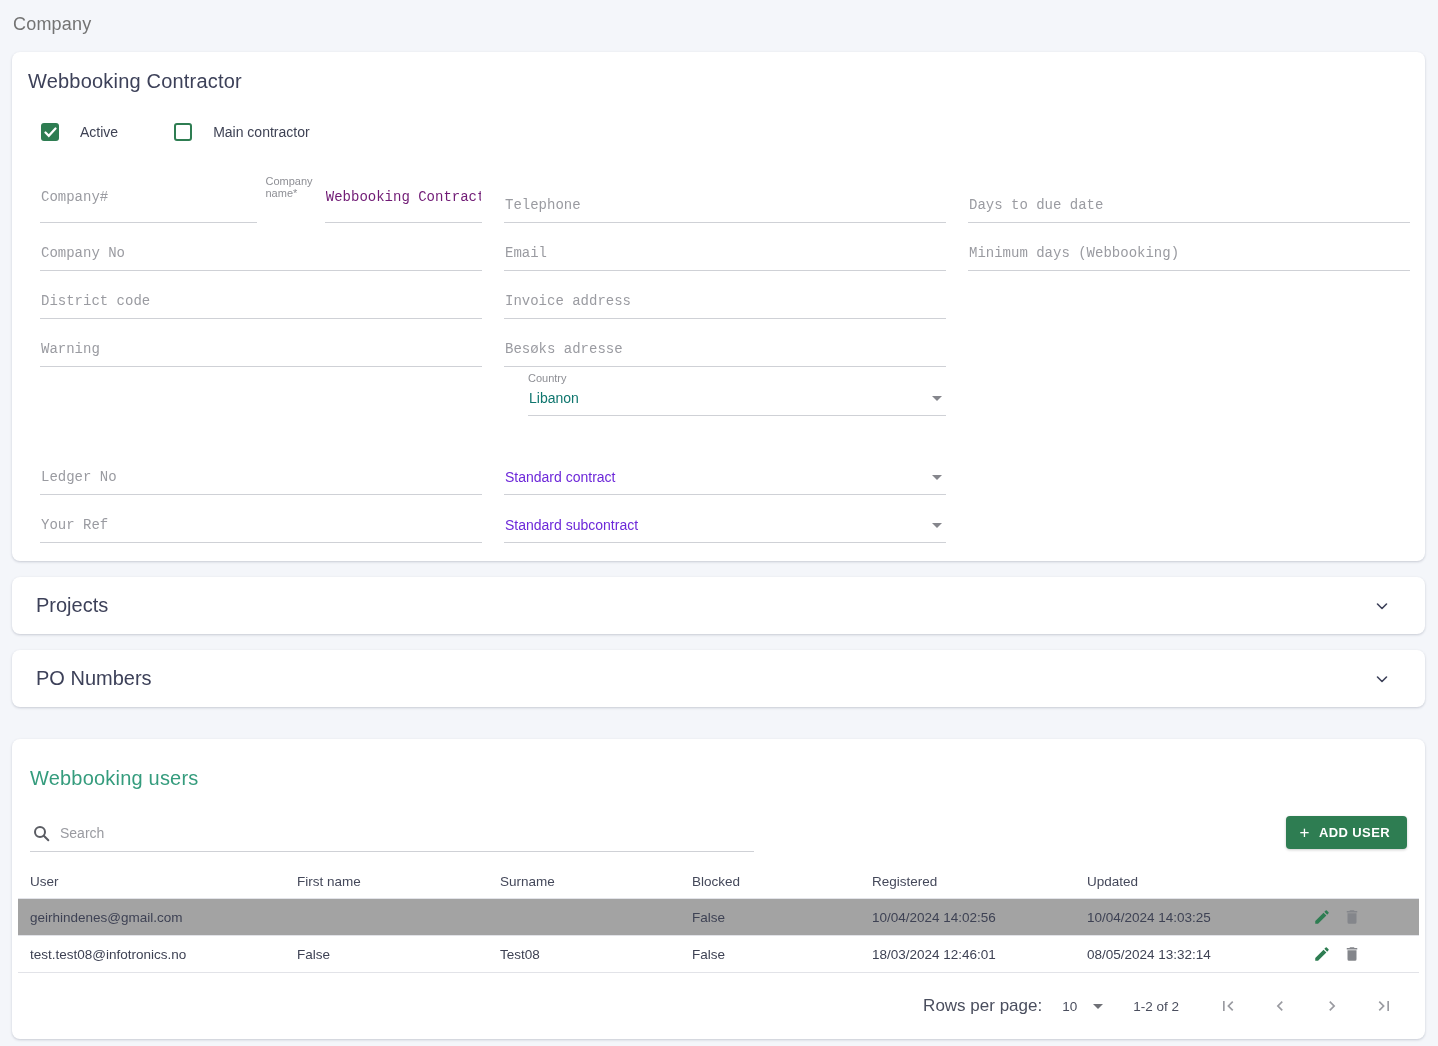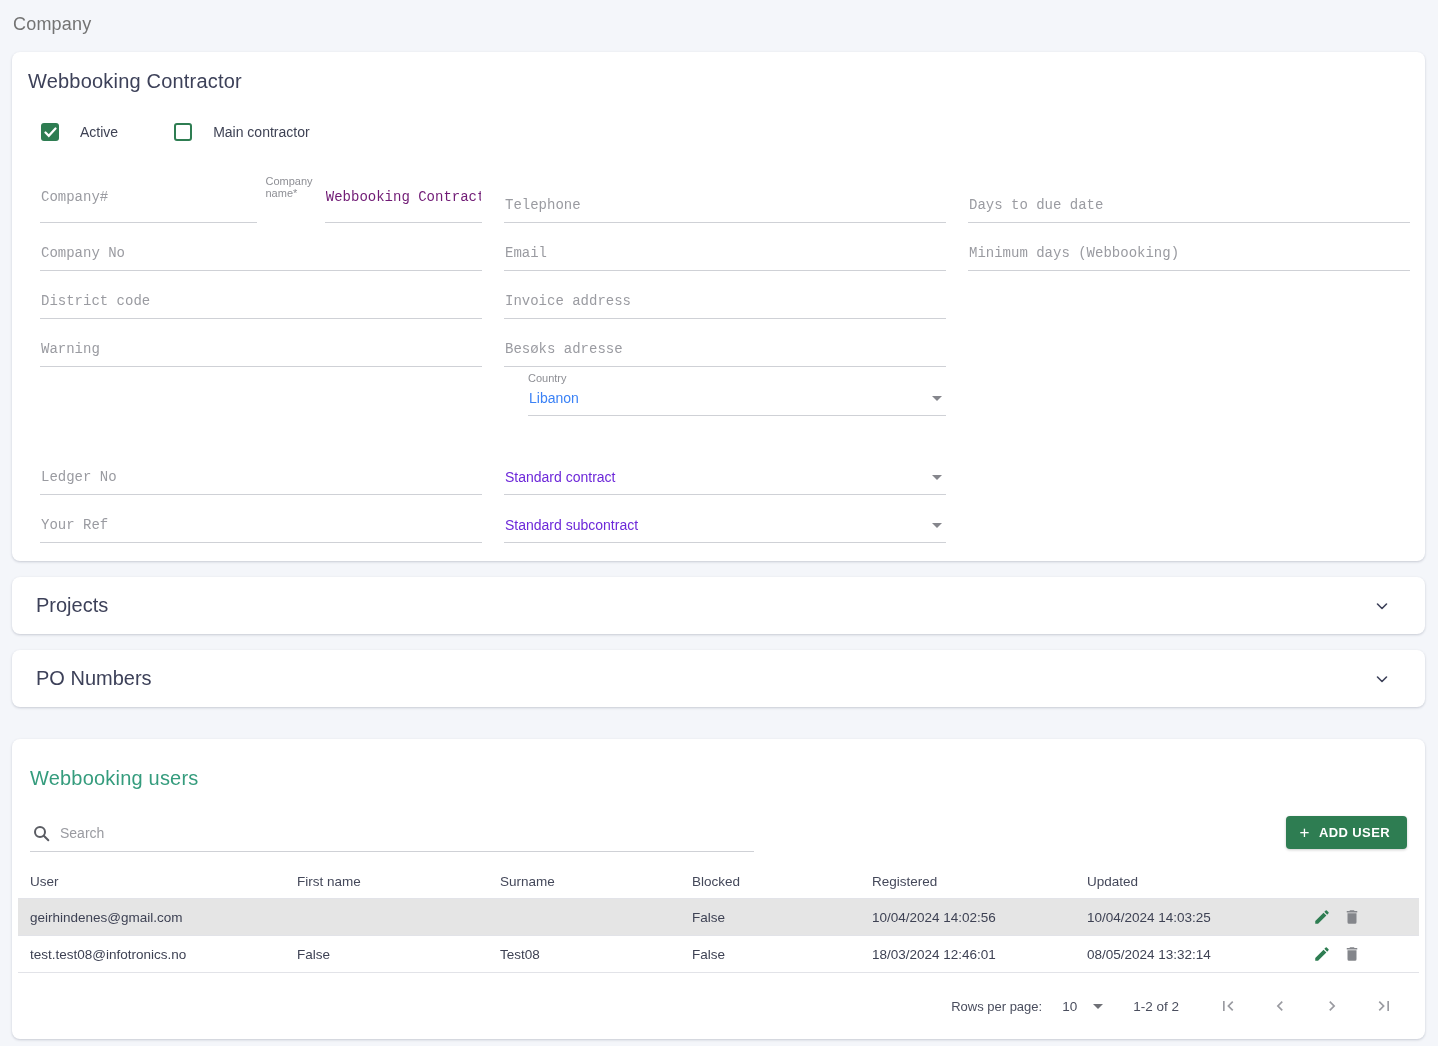--- a/index.html
+++ b/index.html
@@ -22,21 +22,21 @@
 
   .form-grid { display:grid; grid-template-columns:1fr 1fr 1fr; column-gap:22px; margin-top:34px; padding:0 0 0 12px; }
   .cell { height:48px; display:flex; flex-direction:column; justify-content:flex-end; }
   .cell-split { flex-direction:row; gap:9px; }
   .cell-split .sub { flex:1; display:flex; flex-direction:row; justify-content:flex-end; }
   .fld-label { font-size:11px; color:#8e8f95; margin-bottom:1px; }
   .fld-input { border:0; border-bottom:1px solid #cfd1d6; background:transparent; outline:none;
                font-family:Liberation Mono, monospace; font-size:14px; color:#701a75; padding:5px 1px 9px; width:100%; }
   .fld-input::placeholder { color:#9a9ba1; opacity:1; }
   .select-line { display:flex; align-items:center; justify-content:space-between; border-bottom:1px solid #cfd1d6; padding:5px 4px 9px 1px; cursor:pointer; }
-  .select-line .sel-text { font-size:14px; color:#3b82f6; }
+  .select-line .sel-text { font-size:14px; color:#0f766e; }
   .select-line .sel-placeholder { font-size:14px; color:#6d28d9; }
   .caret-down { width:0; height:0; border-left:5px solid transparent; border-right:5px solid transparent; border-top:5px solid #85868c; }
   .spacer-row { grid-column:1 / span 3; height:31px; }
 
   
   .card-section { margin-top:16px; height:57px; display:flex; align-items:center; justify-content:space-between; padding:0 32px 0 24px; cursor:pointer; }
   .card-section + .card-section { margin-top:16px; }
   .section-title { font-size:20px; color:#3d4159; font-weight:500; }
 
   
@@ -50,27 +50,27 @@
              padding:9px 17px 9px 14px; font-family:"Liberation Sans", sans-serif; font-size:13px; font-weight:700; letter-spacing:.4px;
              cursor:pointer; box-shadow:0 1px 3px rgba(0,0,0,.2); margin-bottom:3px; }
   .btn-add .plus { font-size:17px; font-weight:400; line-height:14px; }
 
   table.users { width:calc(100% - 12px); margin:16px 6px 0; border-collapse:collapse; table-layout:fixed; }
   table.users th { text-align:left; font-weight:400; font-size:13.5px; color:#44485a; padding:6px 6px 9px; }
   table.users th:first-child, table.users td:first-child { padding-left:12px; }
   table.users thead tr { border-bottom:1px solid #e2e3e8; }
   table.users td { font-size:13.5px; color:#3e4254; padding:7px 6px; }
   table.users tbody tr { border-bottom:1px solid #e2e3e8; height:30px; }
-  table.users tbody tr.alt { background:#e5e5e5; }
+  table.users tbody tr.alt { background:#a3a3a3; }
   .actions-cell { white-space:nowrap; }
   .icon-btn { display:inline-flex; align-items:center; justify-content:center; width:22px; height:22px; cursor:pointer; vertical-align:middle; }
   .icon-btn + .icon-btn { margin-left:4px; }
 
   .pagination { display:flex; align-items:center; justify-content:flex-end; margin:22px 30px 0 0; color:#4a4e5e; }
-  .pag-label { font-size:13px; margin-right:20px; }
+  .pag-label { font-size:17px; margin-right:20px; }
   .pag-select { display:flex; align-items:center; gap:16px; margin-right:30px; cursor:pointer; }
   .pag-select .pag-value { font-size:13.5px; }
   .pag-select .caret-down { border-top-color:#6f7076; }
   .pag-range { font-size:13.5px; margin-right:38px; }
   .pag-nav { display:flex; align-items:center; gap:26px; }
   .pag-nav .icon-btn { width:22px; height:22px; }
 </style>
 </head>
 <body>
 

